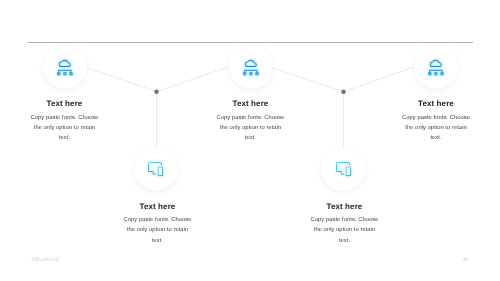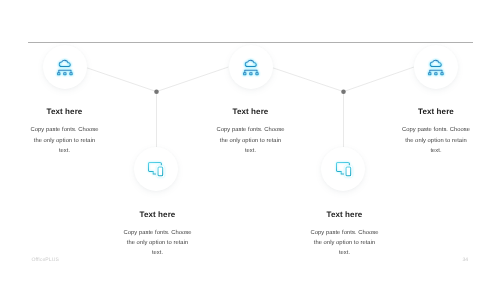--- a/index.html
+++ b/index.html
@@ -17,21 +17,21 @@
 
   .circ{position:absolute;border-radius:50%;background:#ffffff;
         box-shadow:0 2px 6px rgba(120,130,140,0.085), 0 0.5px 2.5px rgba(120,130,140,0.05);}
   .circ.top{width:44px;height:44px;}
   .circ.bot{width:44px;height:44px;}
   .circ{display:flex;align-items:center;justify-content:center;}
   .circ svg{overflow:visible;}
 
   .blk{position:absolute;text-align:center;}
   .title{font-size:8px;font-weight:bold;color:#1c1c1c;letter-spacing:0.1px;
-         line-height:11px;margin:8px;}
+         line-height:11px;margin:0;}
   .body{font-size:5.8px;color:#3c3c3c;line-height:10.35px;margin:3.6px auto 0 auto;
         letter-spacing:0.05px;width:100px;}
   .body span{display:block;}
 
   .footer-left{position:absolute;left:31.5px;top:256.5px;font-size:5.1px;color:#cdcdcd;
                letter-spacing:0.1px;}
   .footer-right{position:absolute;left:462.5px;top:256.5px;font-size:5.1px;color:#cdcdcd;}
 </style>
 </head>
 <body>

